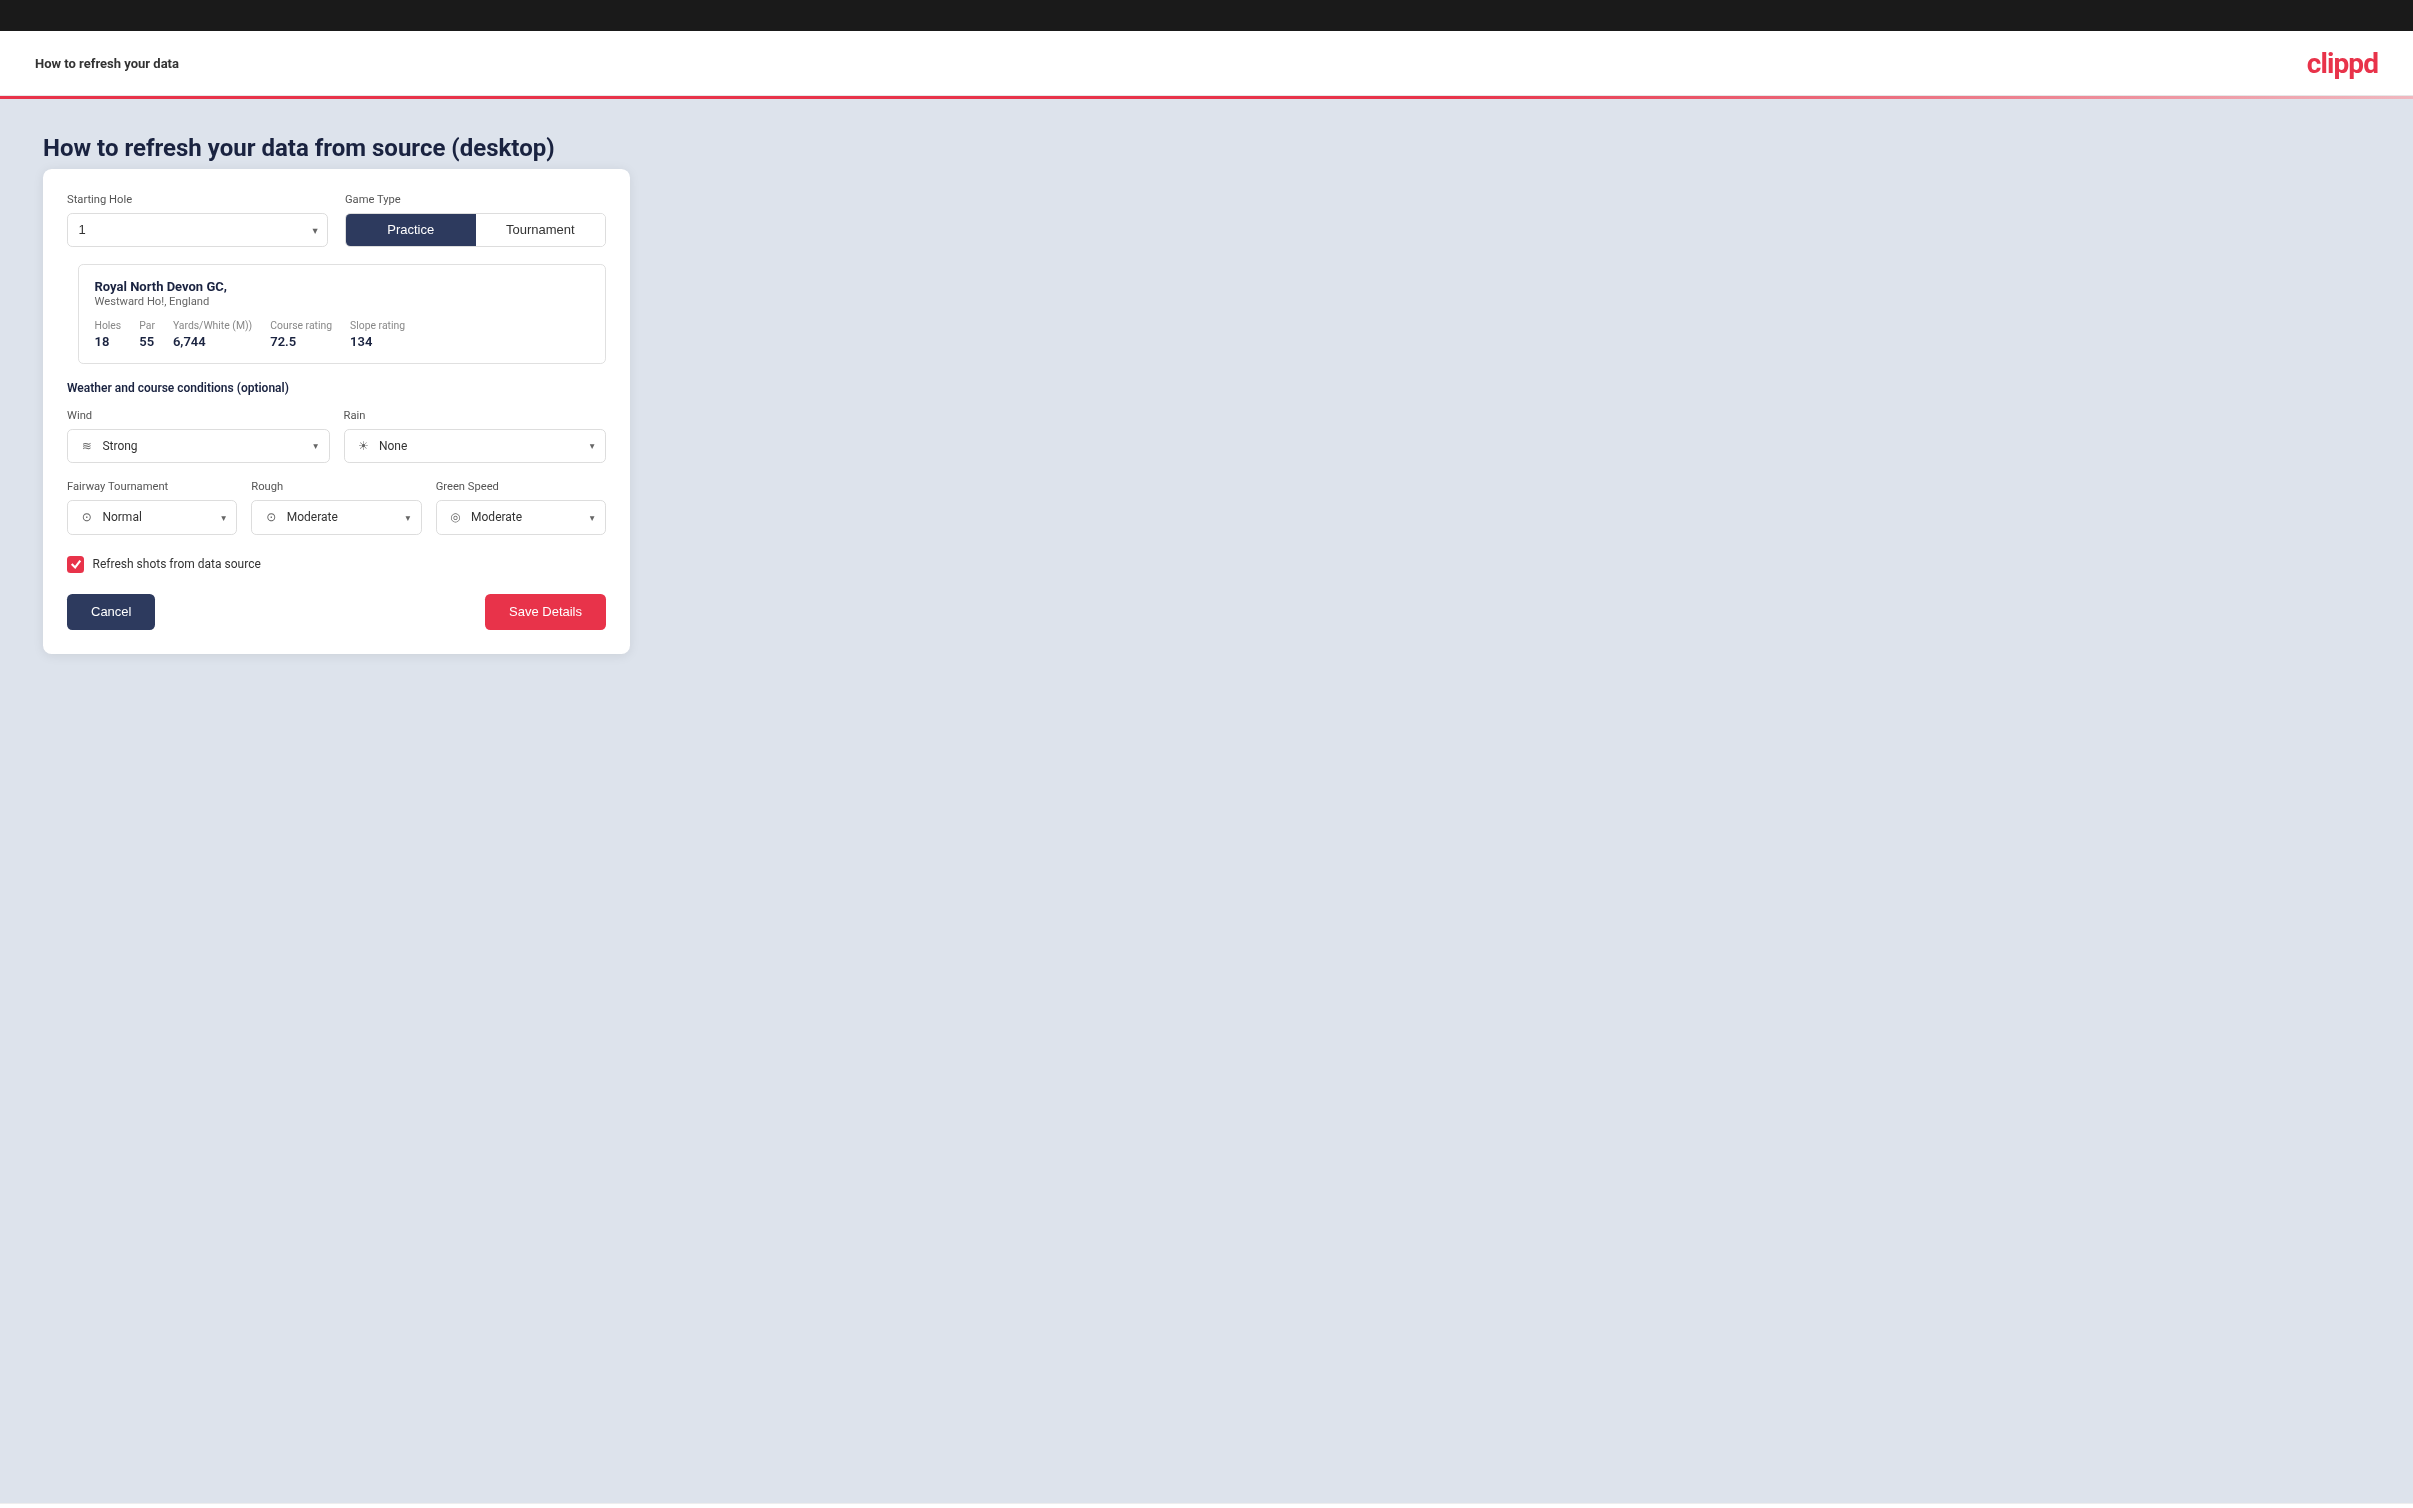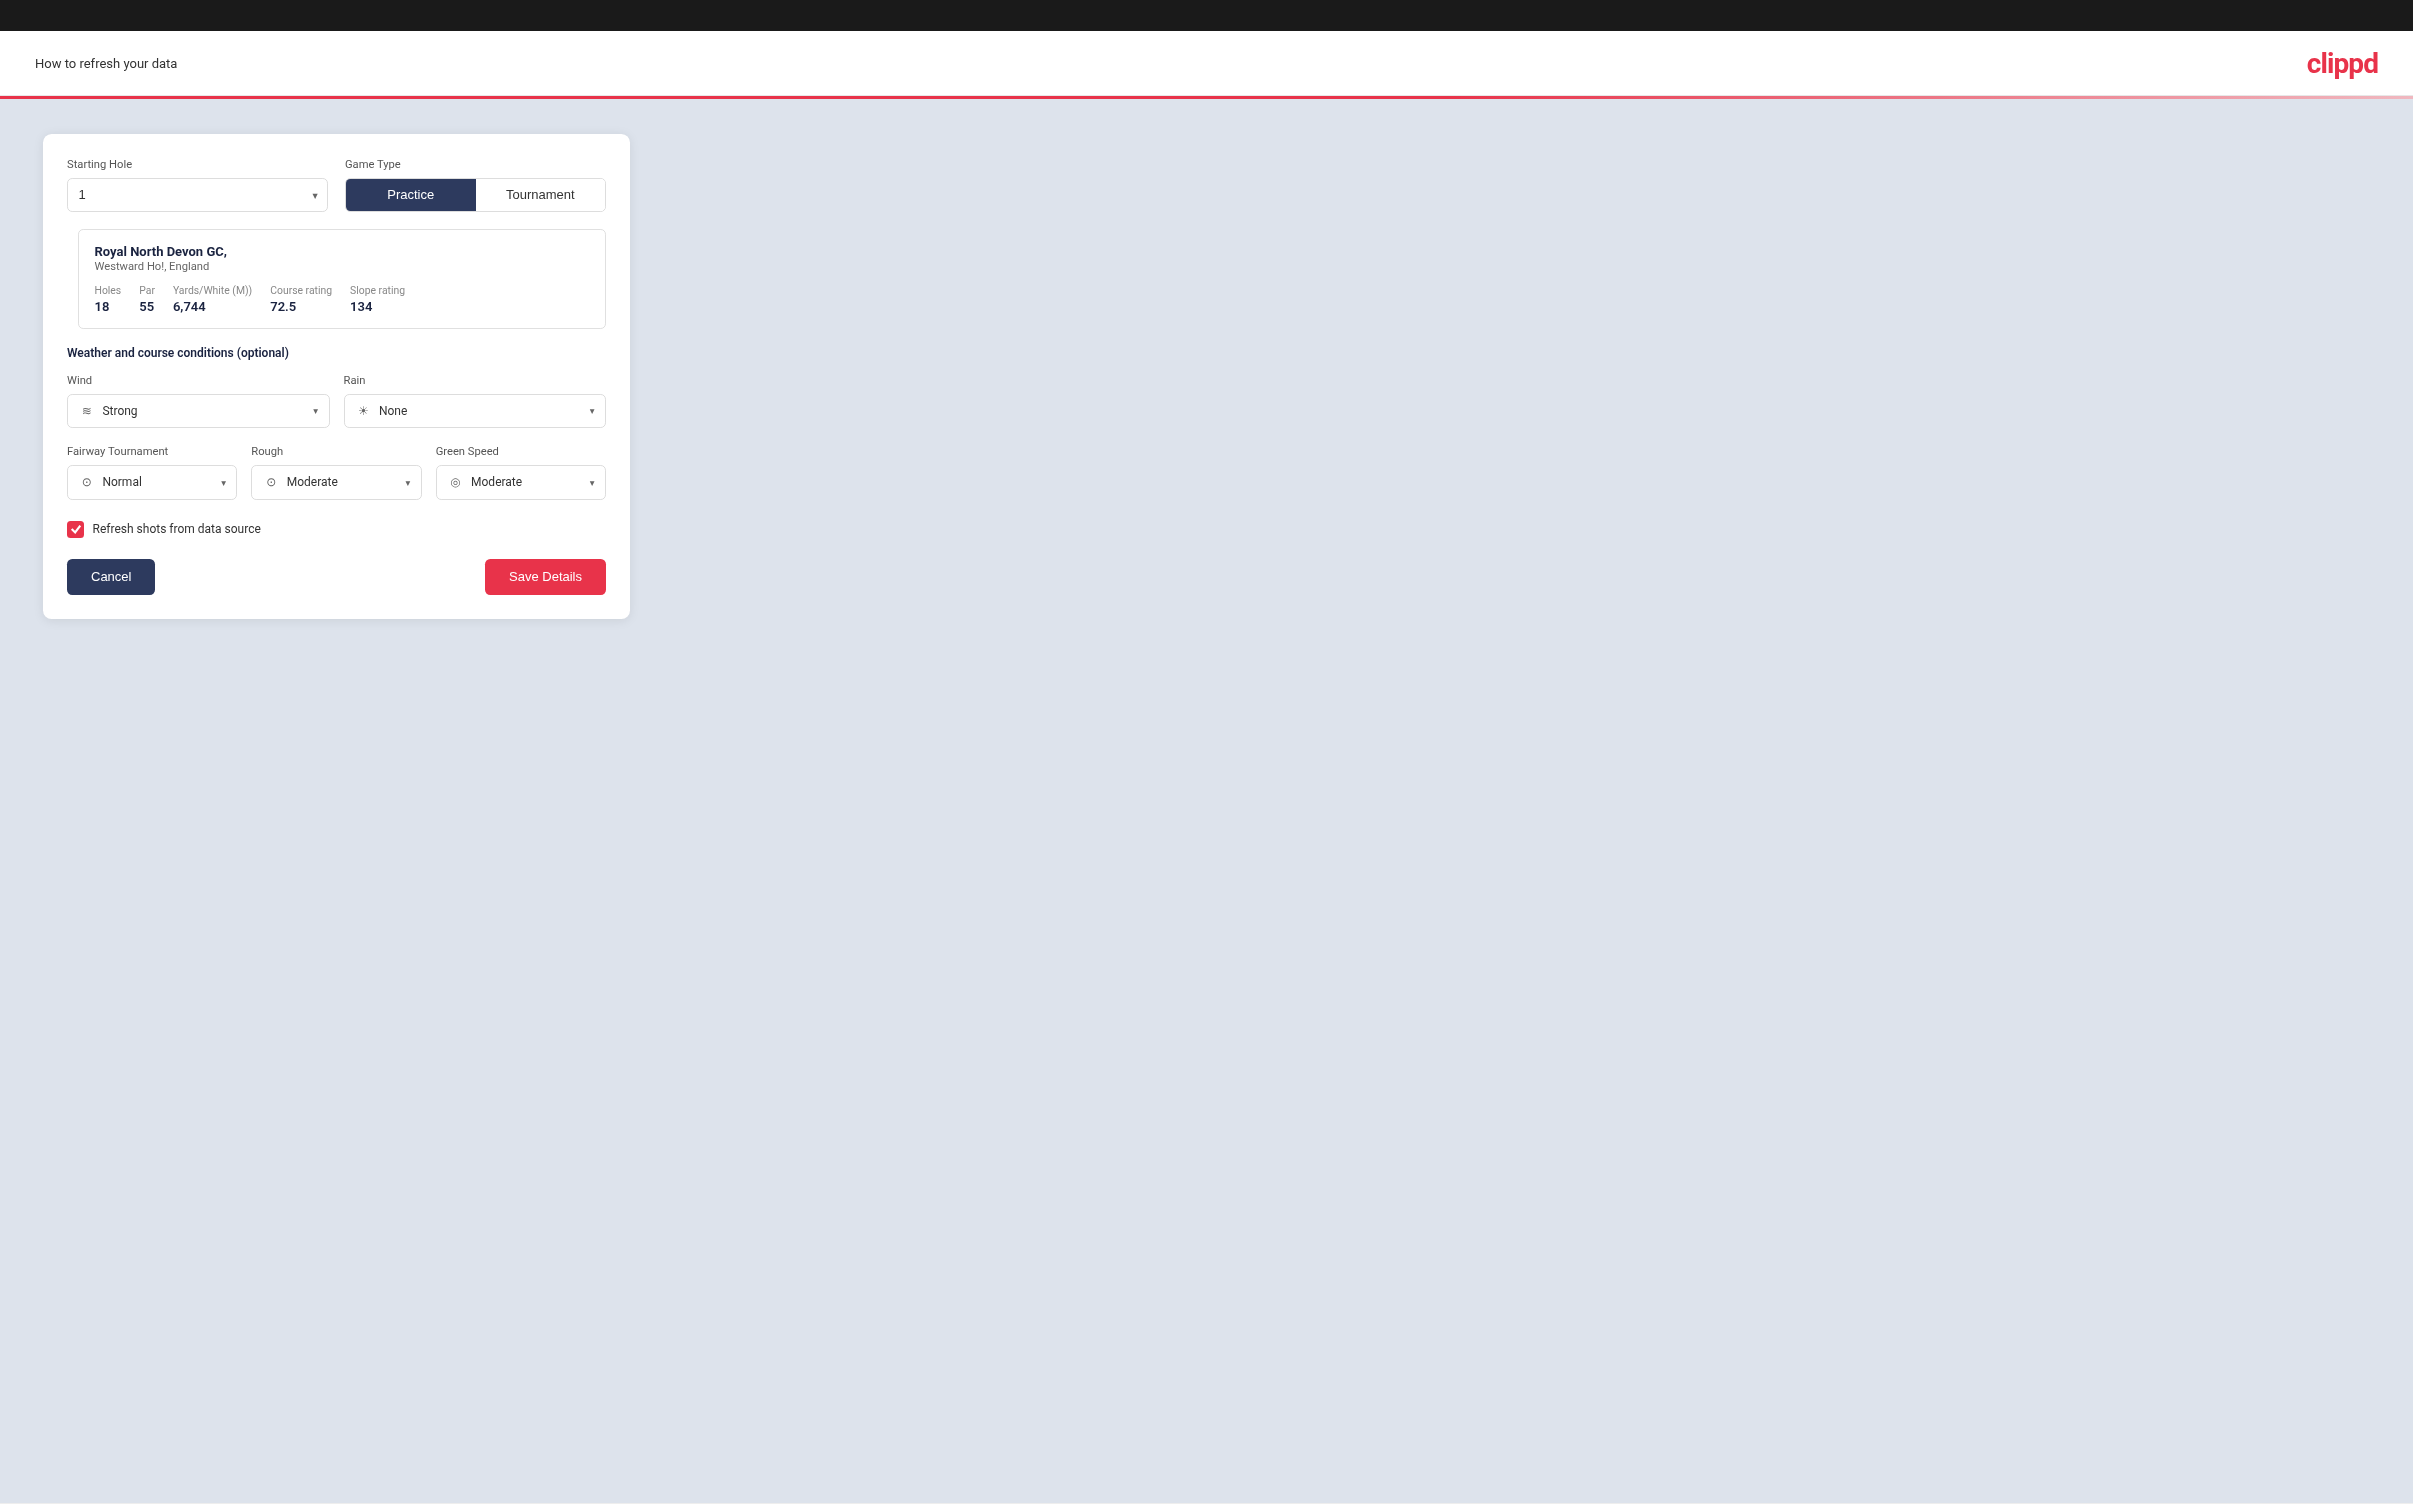--- a/index.html
+++ b/index.html
@@ -16,21 +16,21 @@
       background: #fff;
       display: flex;
       align-items: center;
       justify-content: space-between;
       padding: 15.5px 35px;
       border-bottom: 1.7px solid #e8e8e8;
     }
     .header-title {
       font-size: 13px;
       color: #333;
-      font-weight: 400;
+      font-weight: 700;
     }
     .logo {
       font-size: 28px;
       font-weight: 700;
       color: #e8334a;
       letter-spacing: -0.9px;
     }
     .main-content {
       background: #dde3ec;
       padding: 35px 43px 52px;
@@ -286,20 +286,21 @@
 
 <div class="top-bar"></div>
 
 <div class="header">
   <span class="header-title">How to refresh your data</span>
   <span class="logo">clippd</span>
 </div>
 <div class="divider-line"></div>
 
 <div class="main-content">
+  <h1 class="page-heading">How to refresh your data from source (desktop)</h1>
 
   <div class="content-layout">
 
     <div class="form-card">
 
       <div class="form-row">
         <div class="form-group">
           <label class="form-label">Starting Hole</label>
           <div class="select-wrapper">
             <select>

